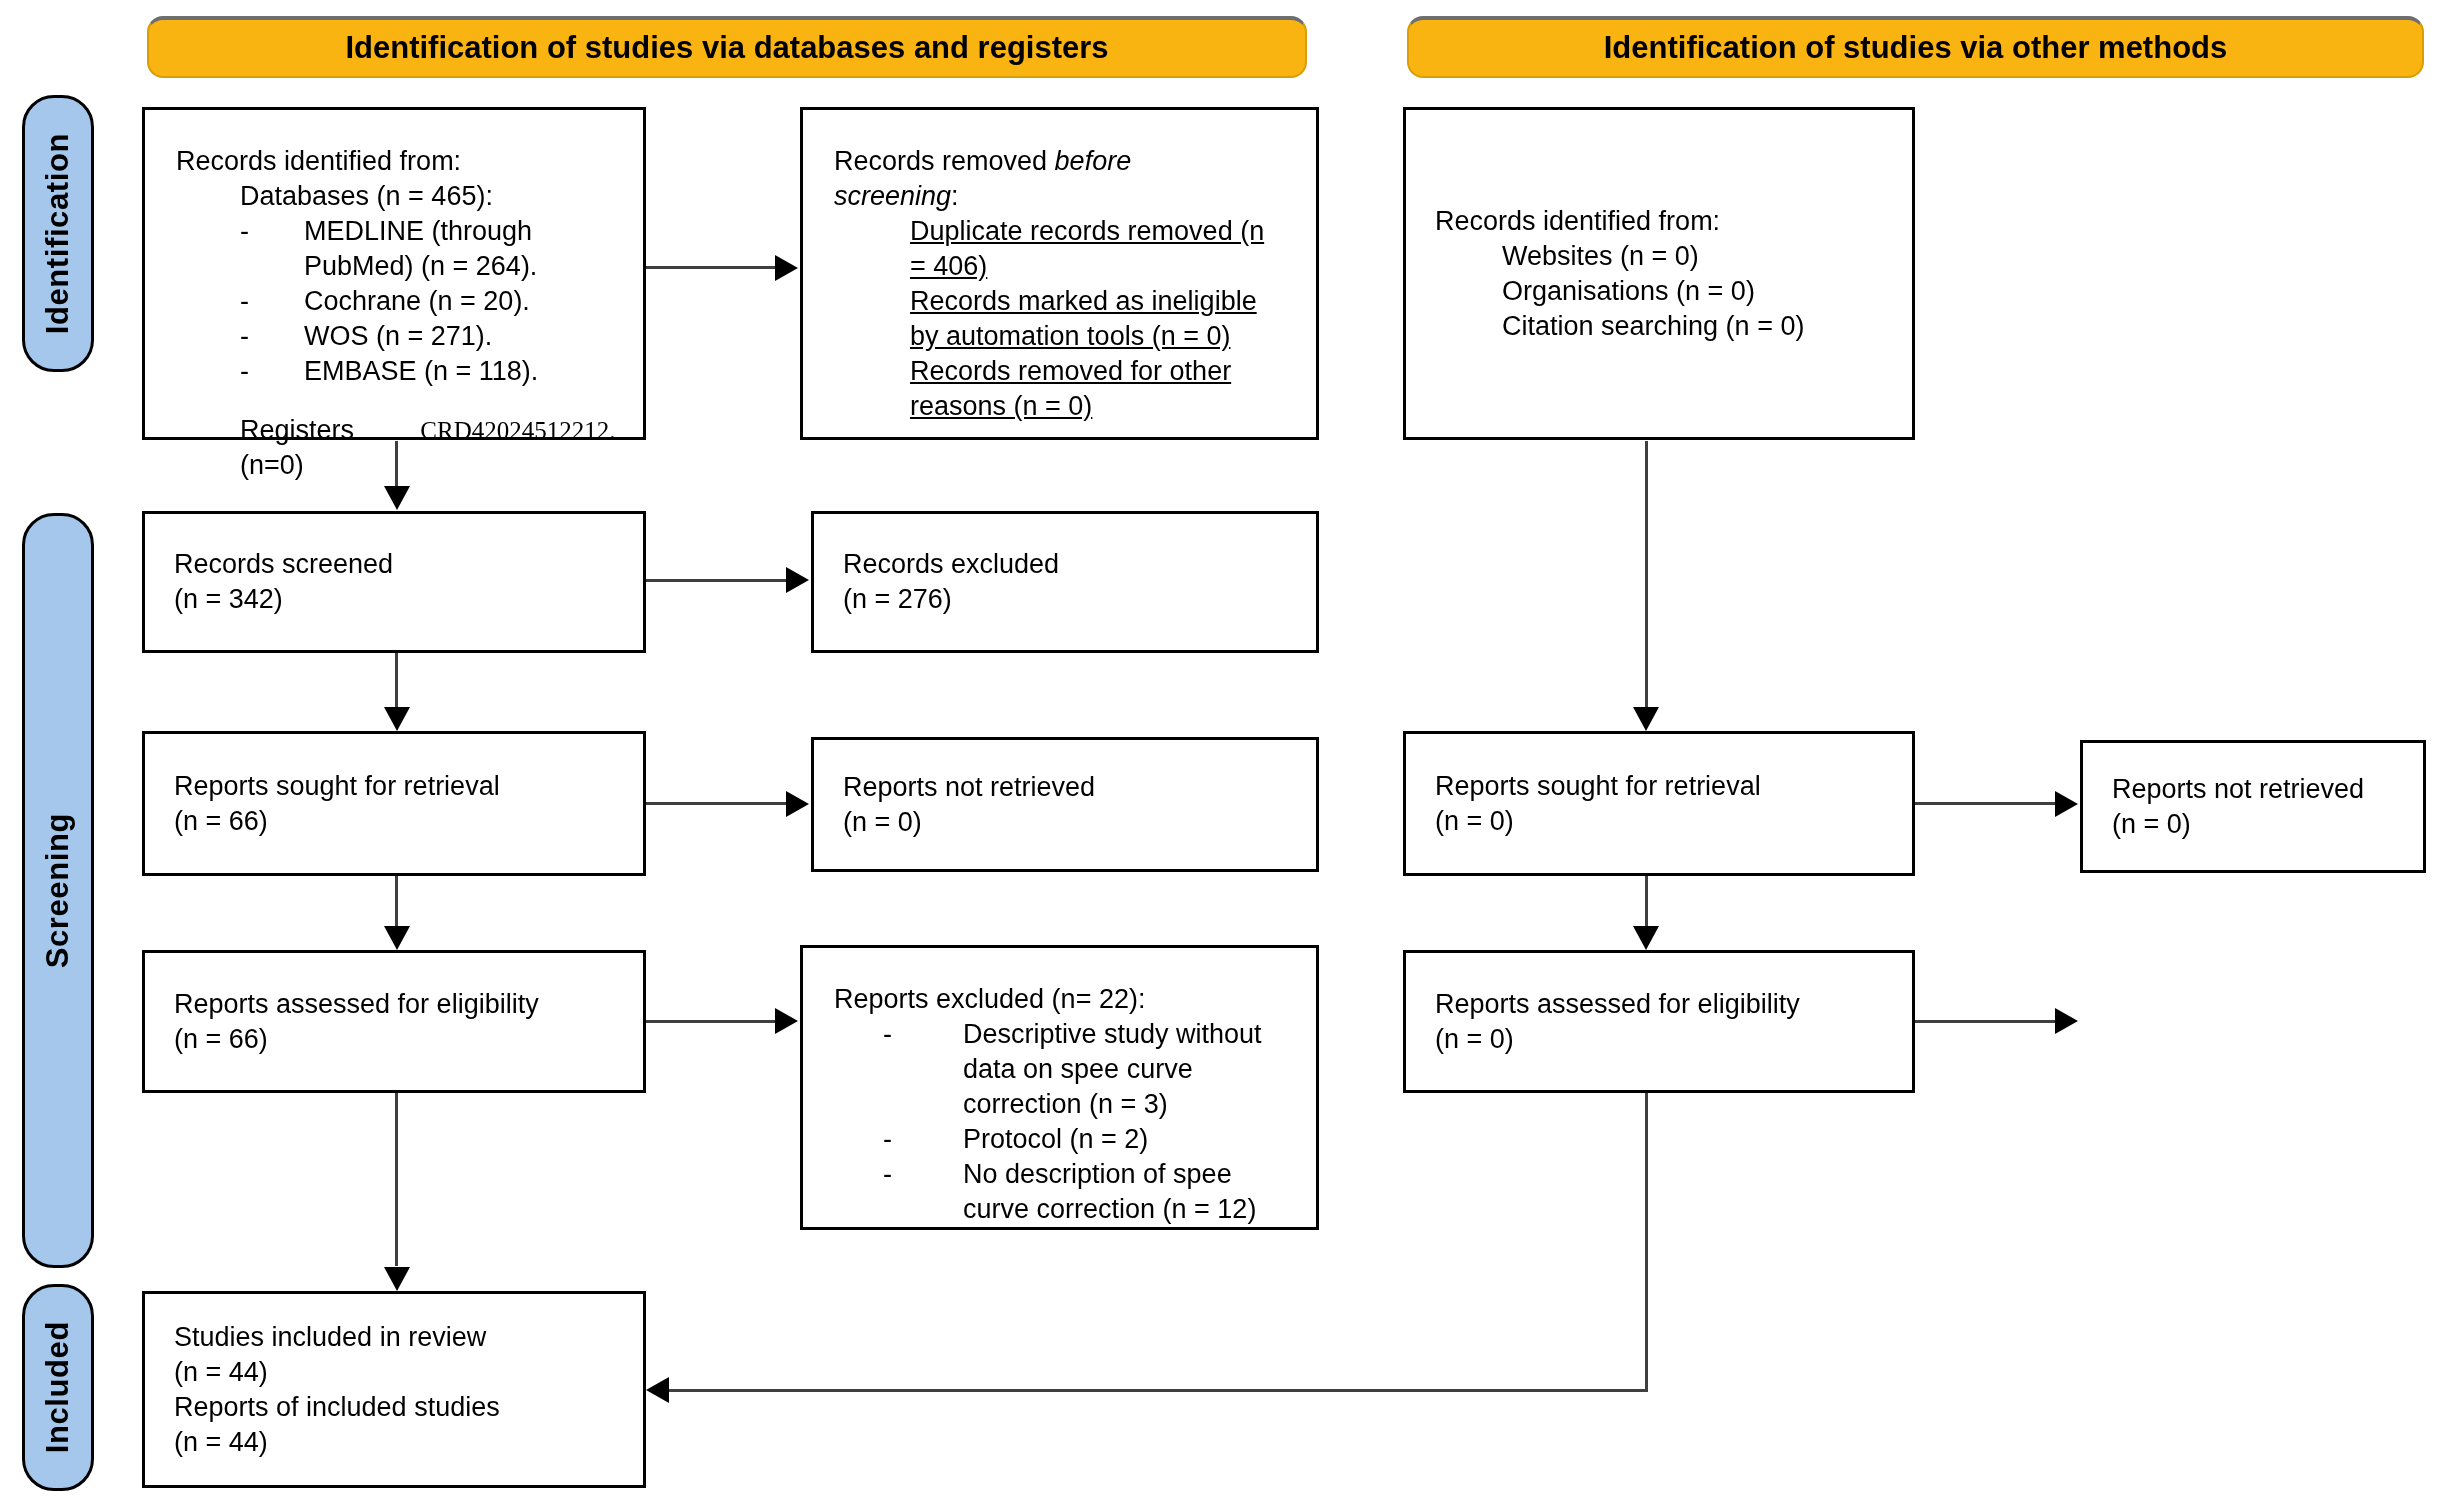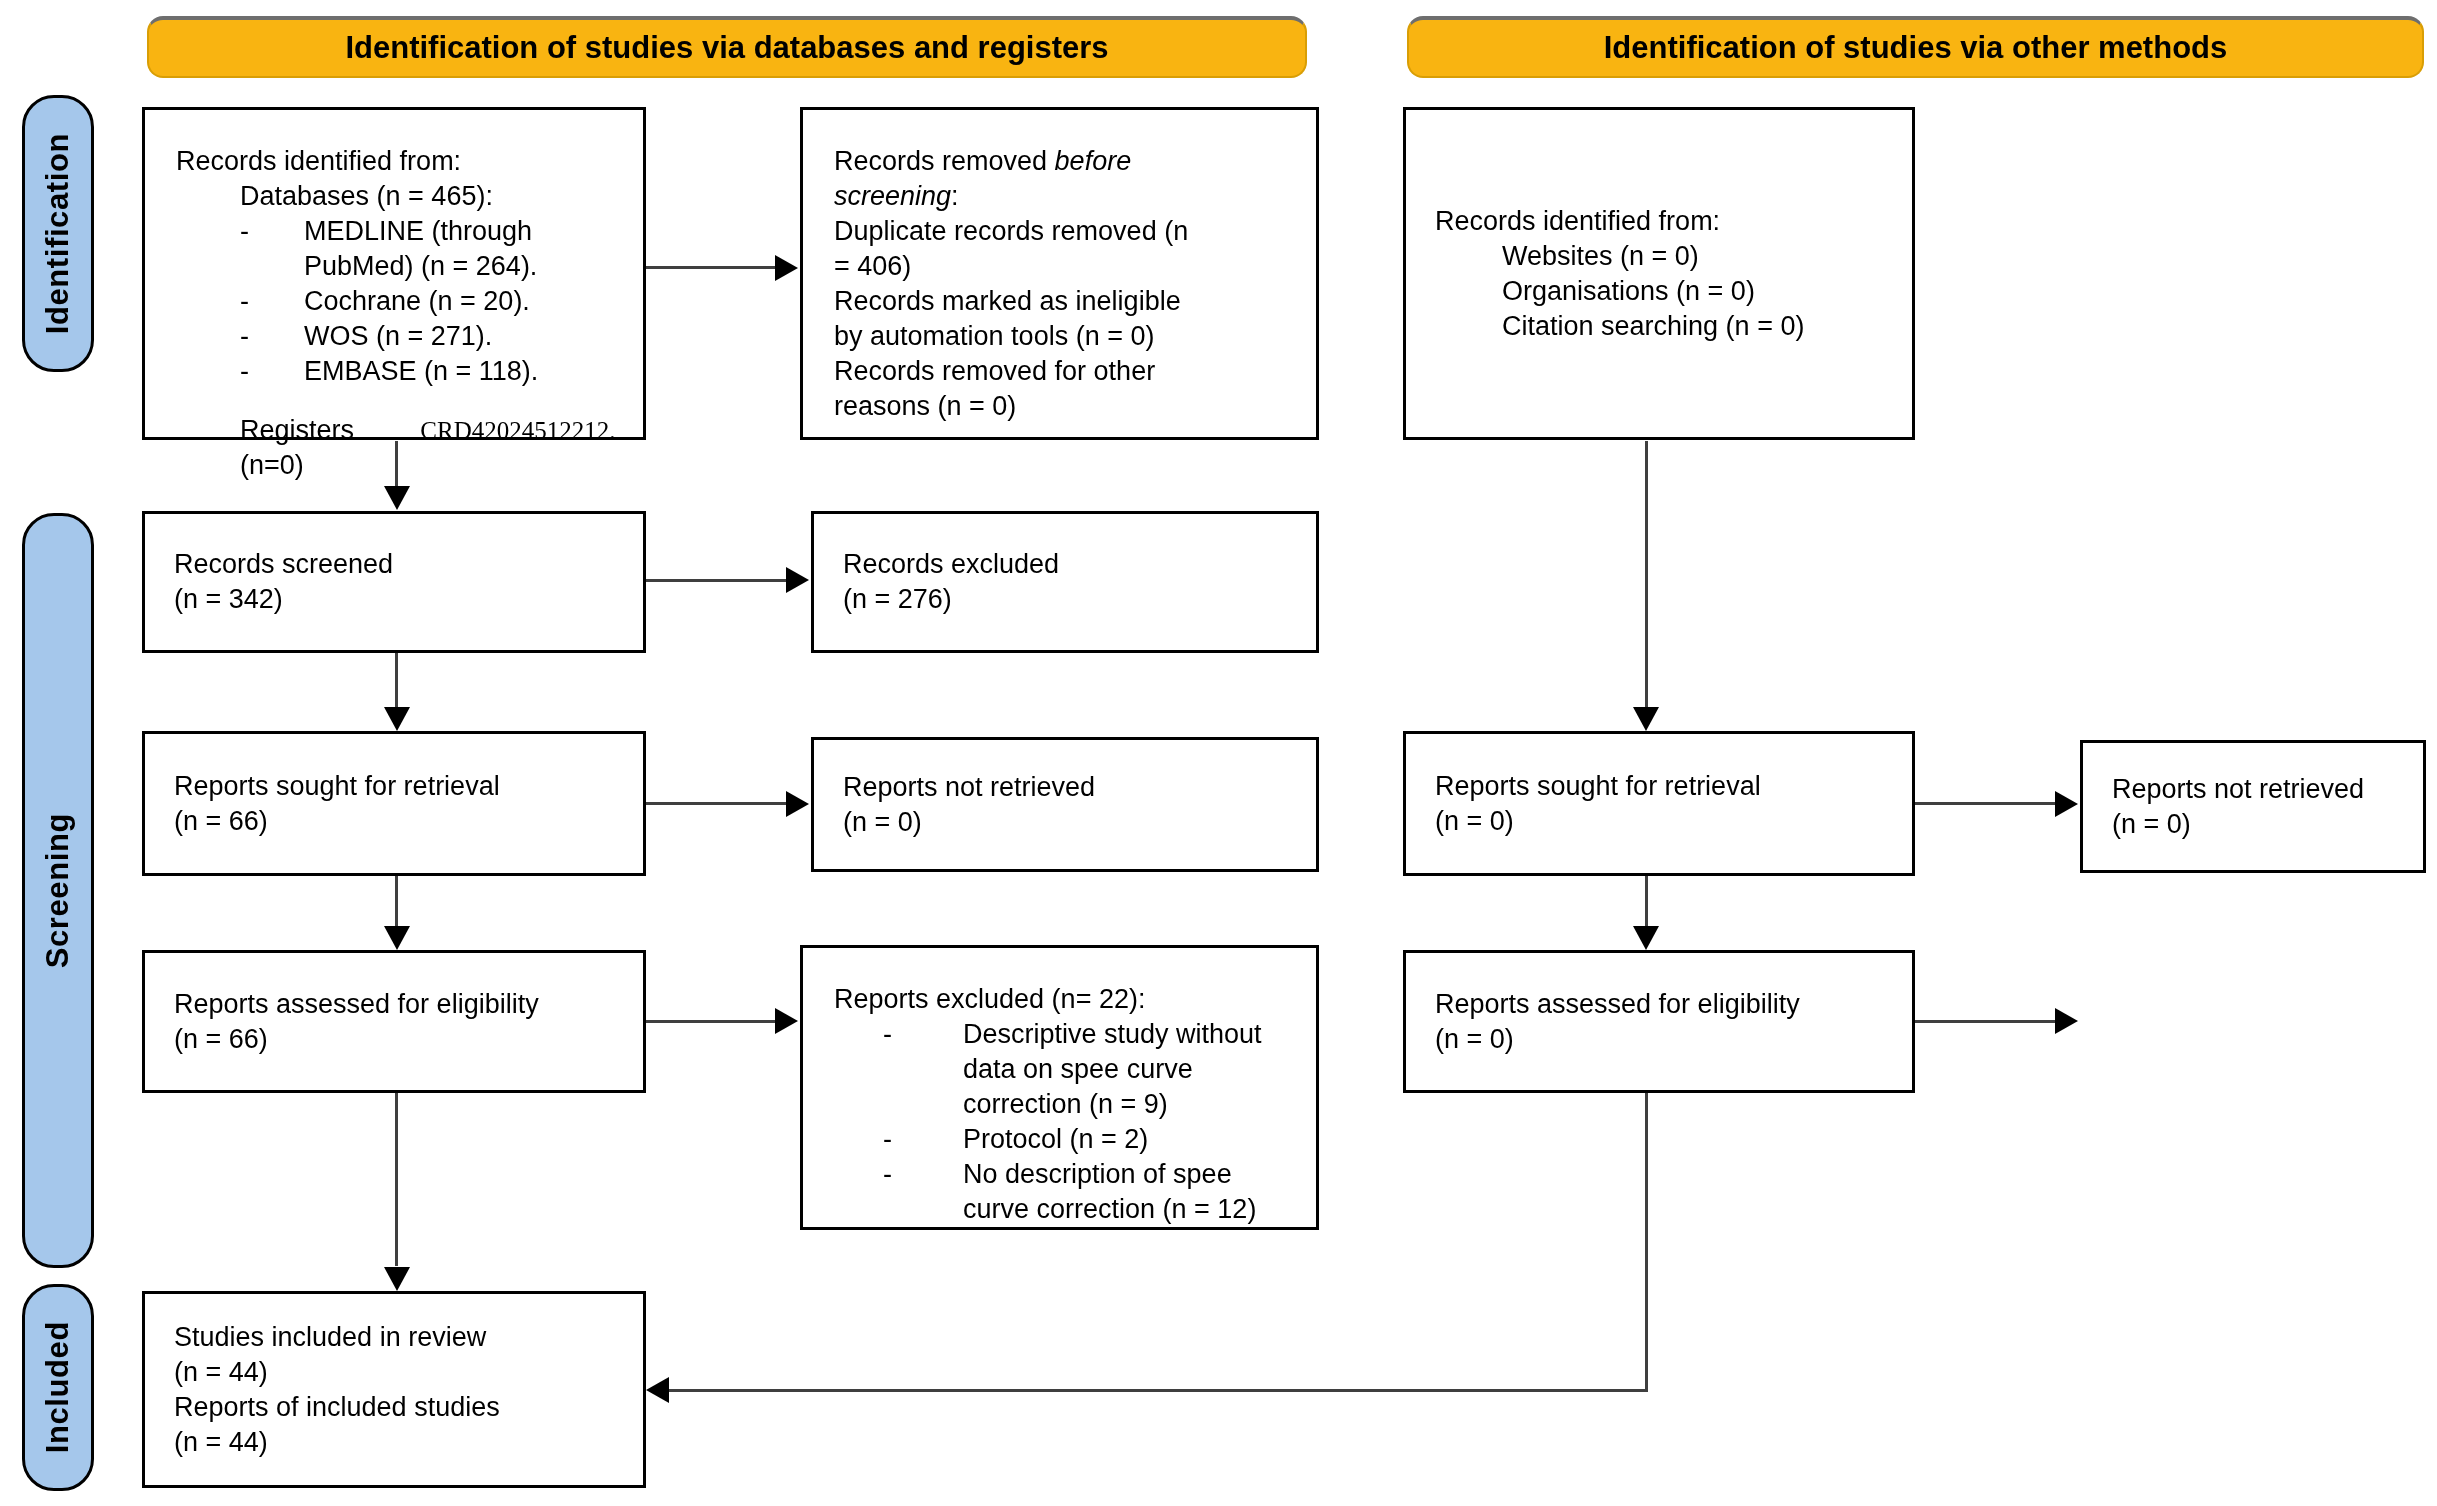--- a/index.html
+++ b/index.html
@@ -51,21 +51,21 @@
   #box-i  {left:1403px; top:731px; width:512px; height:145px;}
   #box-j  {left:1403px; top:950px; width:512px; height:143px;}
   #box-k  {left:2080px; top:740px; width:346px; height:133px;}
   #box-l  {left:2080px; top:953px; width:346px; height:137px;}
   #box-e  {left:142px;  top:1291px; width:504px; height:197px;}
   
   .ind1{margin-left:64px;}
   .bl{display:flex; margin-left:64px;}
   .bl .dash{width:64px; flex:none;}
   .bl .btxt{max-width:306px;}
-  #box-f .item{max-width:361px;}
+  #box-f .item{margin-left:76px; max-width:361px;text-decoration:underline;}
   #box-f .ftitle{max-width:404px;}
   #box-f2 .bl{margin-left:49px;}
   #box-f2 .bl .dash{width:80px;}
   #box-f2 .bl .btxt{max-width:333px;}
   #box-h .item{margin-left:67px;}
   .reg-line{display:flex; align-items:baseline;}
   .serif{font-family:Liberation Serif, serif; font-size:25px; margin-left:58px; white-space:nowrap;margin-top:24px;}
   
   .hline{position:absolute; height:3.1px; background:#3f3f3f;}
   .vline{position:absolute; width:3.1px; background:#3f3f3f;}
@@ -159,21 +159,21 @@
 
   <div class="box centered" id="box-d">
     <div>Reports assessed for eligibility</div>
     <div>(n = 66)</div>
   </div>
 
   <div class="box pad" id="box-f2">
     <div>Reports excluded (n= 22):</div>
     <div class="bl">
       <span class="dash">-</span>
-      <span class="btxt">Descriptive study without data on spee curve correction (n = 9)</span>
+      <span class="btxt">Descriptive study without data on spee curve correction (n = 3)</span>
     </div>
     <div class="bl">
       <span class="dash">-</span>
       <span class="btxt">Protocol (n = 2)</span>
     </div>
     <div class="bl">
       <span class="dash">-</span>
       <span class="btxt">No description of spee curve correction (n = 12)</span>
     </div>
   </div>

